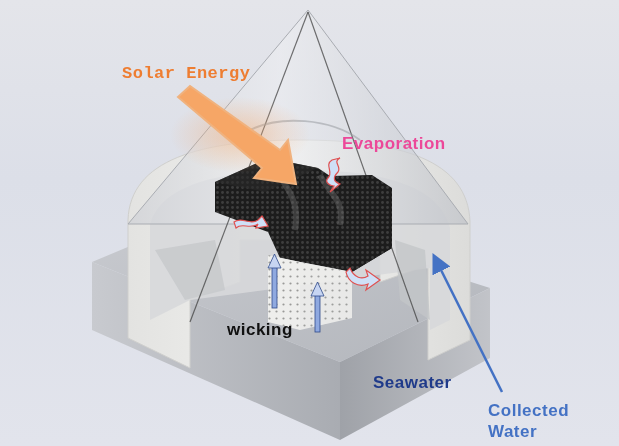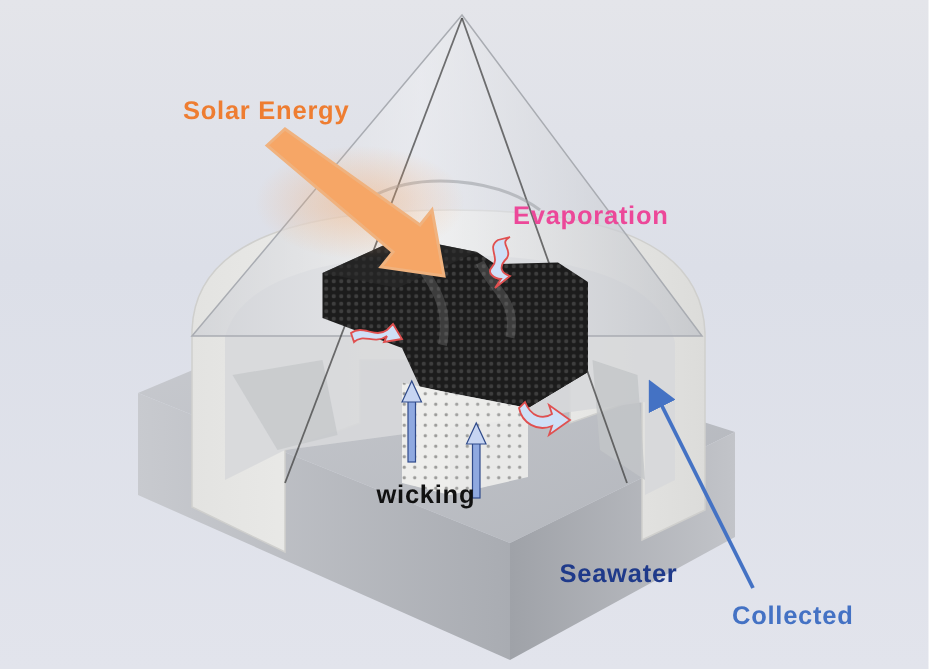--- a/index.html
+++ b/index.html
@@ -3,21 +3,21 @@
 <meta charset="utf-8">
 <style>
   html, body { margin: 0; padding: 0; }
   body {
     width: 619px; height: 446px; overflow: hidden; position: relative;
     background: linear-gradient(180deg, #e4e5ea 0%, #dcdfe8 40%, #e2e4ec 100%);
     font-family: "Liberation Sans", "DejaVu Sans", sans-serif;
   }
   .scene { position: absolute; left: 0; top: 0; width: 619px; height: 446px; }
   .label { position: absolute; font-weight: bold; white-space: nowrap; letter-spacing: 0.5px; }
-  .lbl-solar { left: 122px; top: 64px; font-size: 17px; }
+  .lbl-solar { left: 122px; top: 64px; font-size: 17px; font-family: Liberation Mono, monospace; }
   .lbl-evap { left: 342px; top: 134px; font-size: 17px; }
   .lbl-wick { left: 227px; top: 320px; font-size: 17px; }
   .lbl-sea { left: 337px; top: 373px; font-size: 17px; margin-left: 36px; }
   .lbl-coll { left: 488px; top: 400px; font-size: 17px; text-align: left; line-height: 21px; }
 </style>
 </head>
 <body>
 
 <svg class="scene" viewBox="0 0 619 446" xmlns="http://www.w3.org/2000/svg">
   <defs>
@@ -113,17 +113,18 @@
   <g>
     <ellipse cx="240" cy="135" rx="70" ry="38" fill="url(#glow)" opacity="0.5"></ellipse>
     <polygon points="178,97 190,86 280,150 288,140 296,184 254,178 262,168" fill="#f6a666" stroke="#f0b27e" stroke-width="2"></polygon>
   </g>
 
   <line x1="502" y1="392" x2="437" y2="262" stroke="#4472c4" stroke-width="2.5" marker-end="url(#blueHead)"></line>
 </svg>
 
 <div class="label lbl-solar" style="color:#ee7d31;">Solar Energy</div>
 <div class="label lbl-evap" style="color:#ec4899;">Evaporation</div>
-<div class="label lbl-wick" style="color:#111111;margin-left:24px;">wicking</div>
+<div class="label lbl-wick" style="color:#111111;">wicking</div>
 <div class="label lbl-sea" style="color:#1f3a8a;">Seawater</div>
 <div class="label lbl-coll" style="color:#4472c4;">
   <div>Collected</div>
+  <div>Water</div>
 </div>
 
 </body></html>

